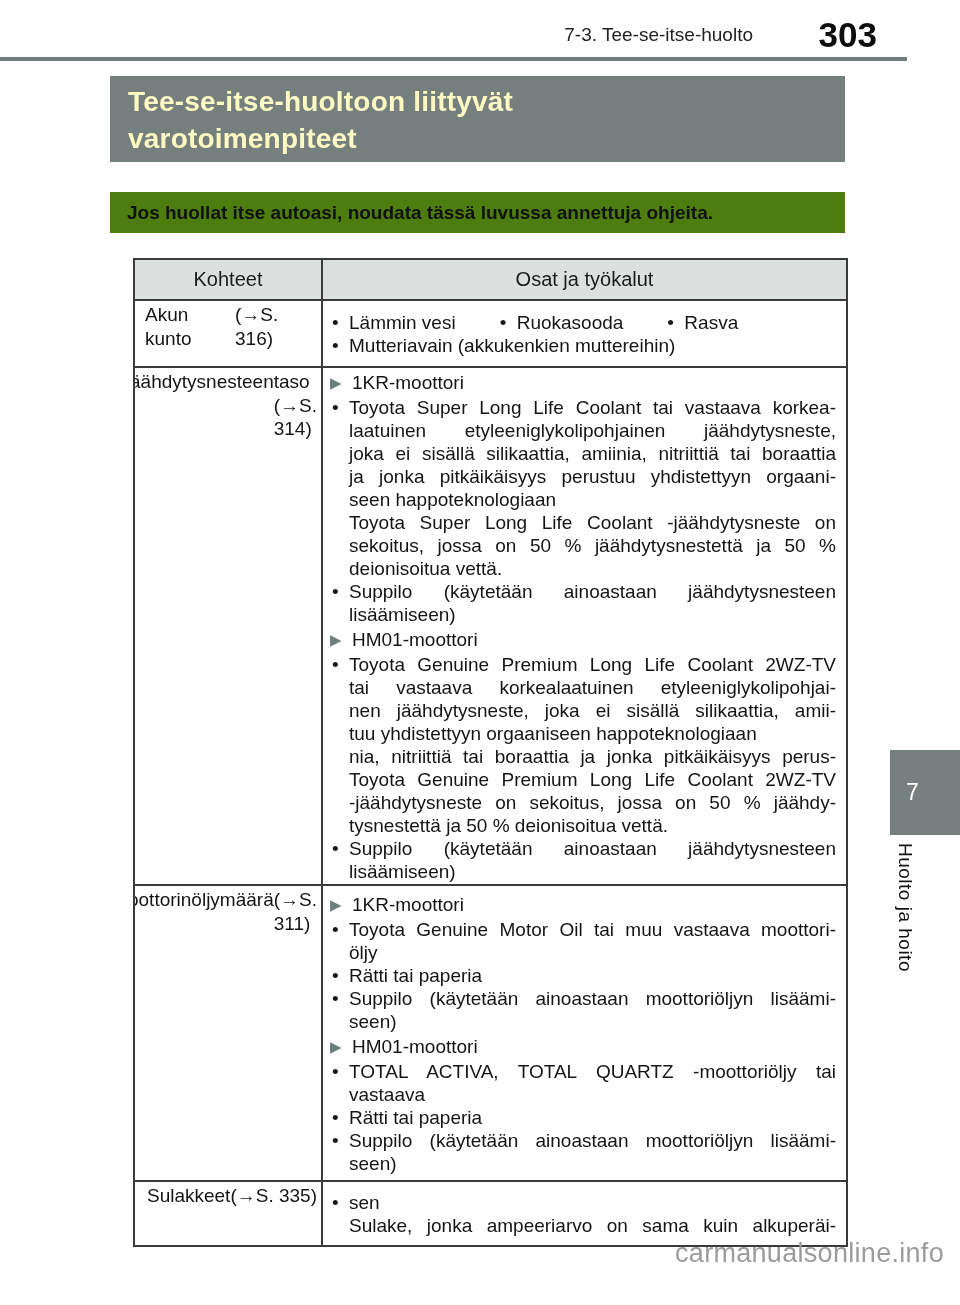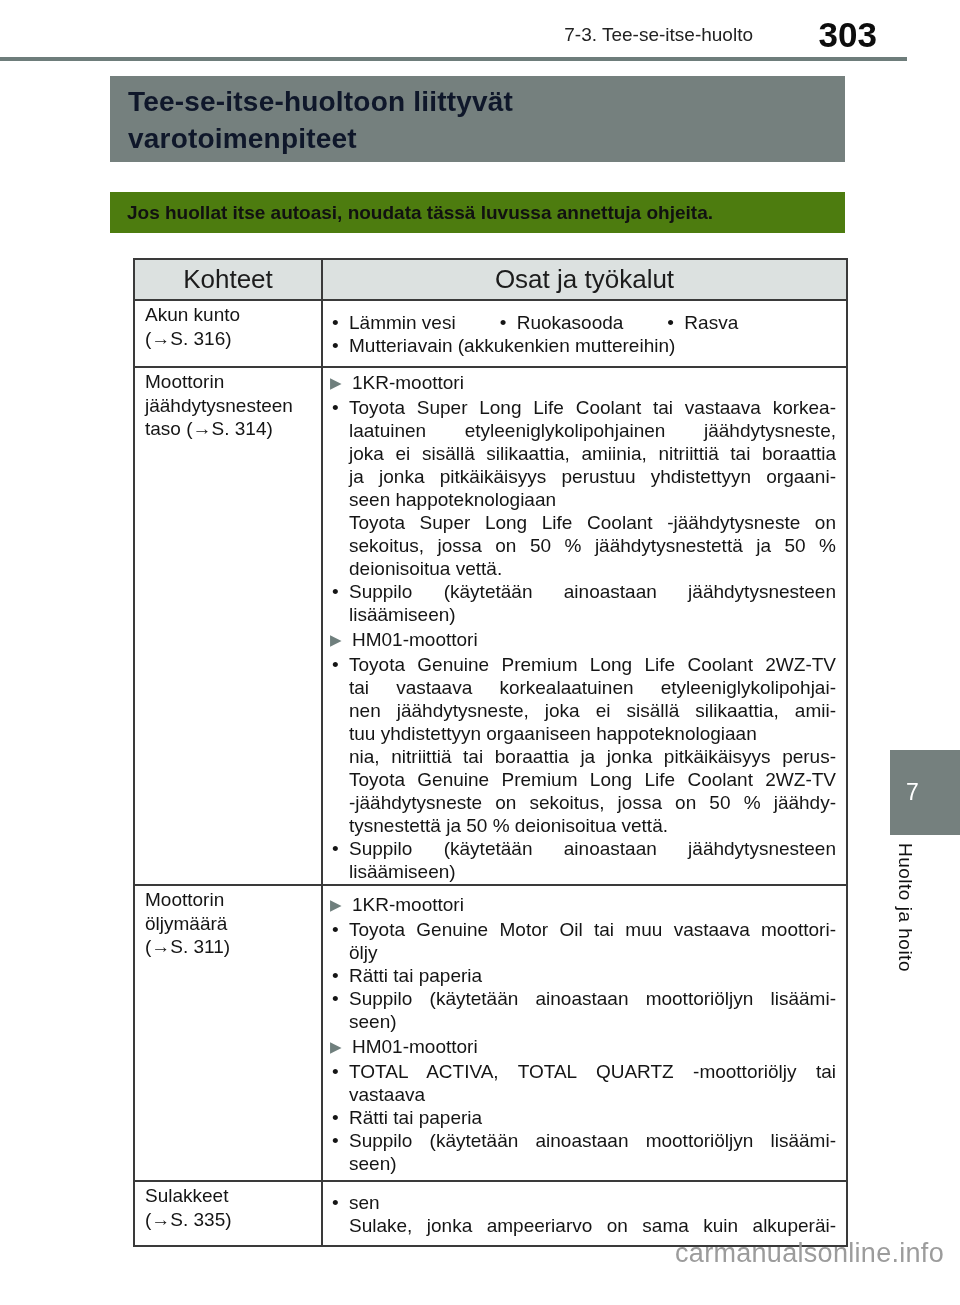--- a/index.html
+++ b/index.html
@@ -11,21 +11,21 @@
   .page { position:absolute; inset:0; }
 
   
   .hdr-section { position:absolute; top:24px; right:207px; font-size:19px; color:#222; }
   .hdr-page    { position:absolute; top:15px; right:83px; font-size:35px; font-weight:bold; color:#0d0d0d; }
   .hdr-rule    { position:absolute; top:57px; left:0; width:907px; height:4px; background:#6e7d7b; }
 
   
   .title-block {
     position:absolute; left:110px; top:76px; width:735px; height:86px;
-    background:#75807e; color:#0f172a; font-weight:bold; font-size:28px;
+    background:#75807e; color:#fef9c3; font-weight:bold; font-size:28px;
     line-height:37px; padding:7px 0 0 18px; letter-spacing:0.2px;
   }
 
   
   .notice {
     position:absolute; left:110px; top:192px; width:735px; height:41px;
     background:#4d7c0f; font-size:19px; font-weight:bold; line-height:41px;
     padding-left:17px; color:#111;
   }
 
@@ -33,22 +33,22 @@
   .tbl {
     position:absolute; left:133px; top:258px; width:715px;
     border:2px solid #3a3a3a; background:#fff;
   }
   .tr { display:flex; border-top:2px solid #3a3a3a; overflow:hidden; }
   .tr:first-child { border-top:none; }
   .td { overflow:hidden; }
   .c1 { width:188px; flex:0 0 188px; border-right:2px solid #3a3a3a; }
   .c2 { flex:1; }
   .tr.th { background:#dce1e0; }
-  .td.hc { display:flex; align-items:center; justify-content:center; font-size:26px; color:#1c1c1c; border-right-color:#3a3a3a; }
-  .td.item { display:flex; flex-direction:column; justify-content:flex-start; padding:2px 4px 2px 10px; font-size:19px; }
+  .td.hc { display:flex; align-items:center; justify-content:center; font-size:20px; color:#1c1c1c; border-right-color:#3a3a3a; }
+  .td.item { display:flex; flex-direction:row; justify-content:flex-end; padding:2px 4px 2px 10px; font-size:19px; }
   .iline { line-height:23.5px; }
   .td.tools { display:flex; flex-direction:column; justify-content:center; padding:2px 10px 2px 7px; font-size:19px; }
   .citem { display:flex; }
   .citem.arrow { margin:2px 0; }
   .amark { flex:0 0 22px; width:22px; color:#6f7f7d; font-size:15px; line-height:23px; }
   .atext { flex:1; line-height:23px; }
   .bmark { flex:0 0 19px; width:19px; line-height:23px; padding-left:2px; }
   .btext { flex:1; }
   .line { line-height:23px; }
   .line.j { text-align:justify; text-align-last:justify; }

